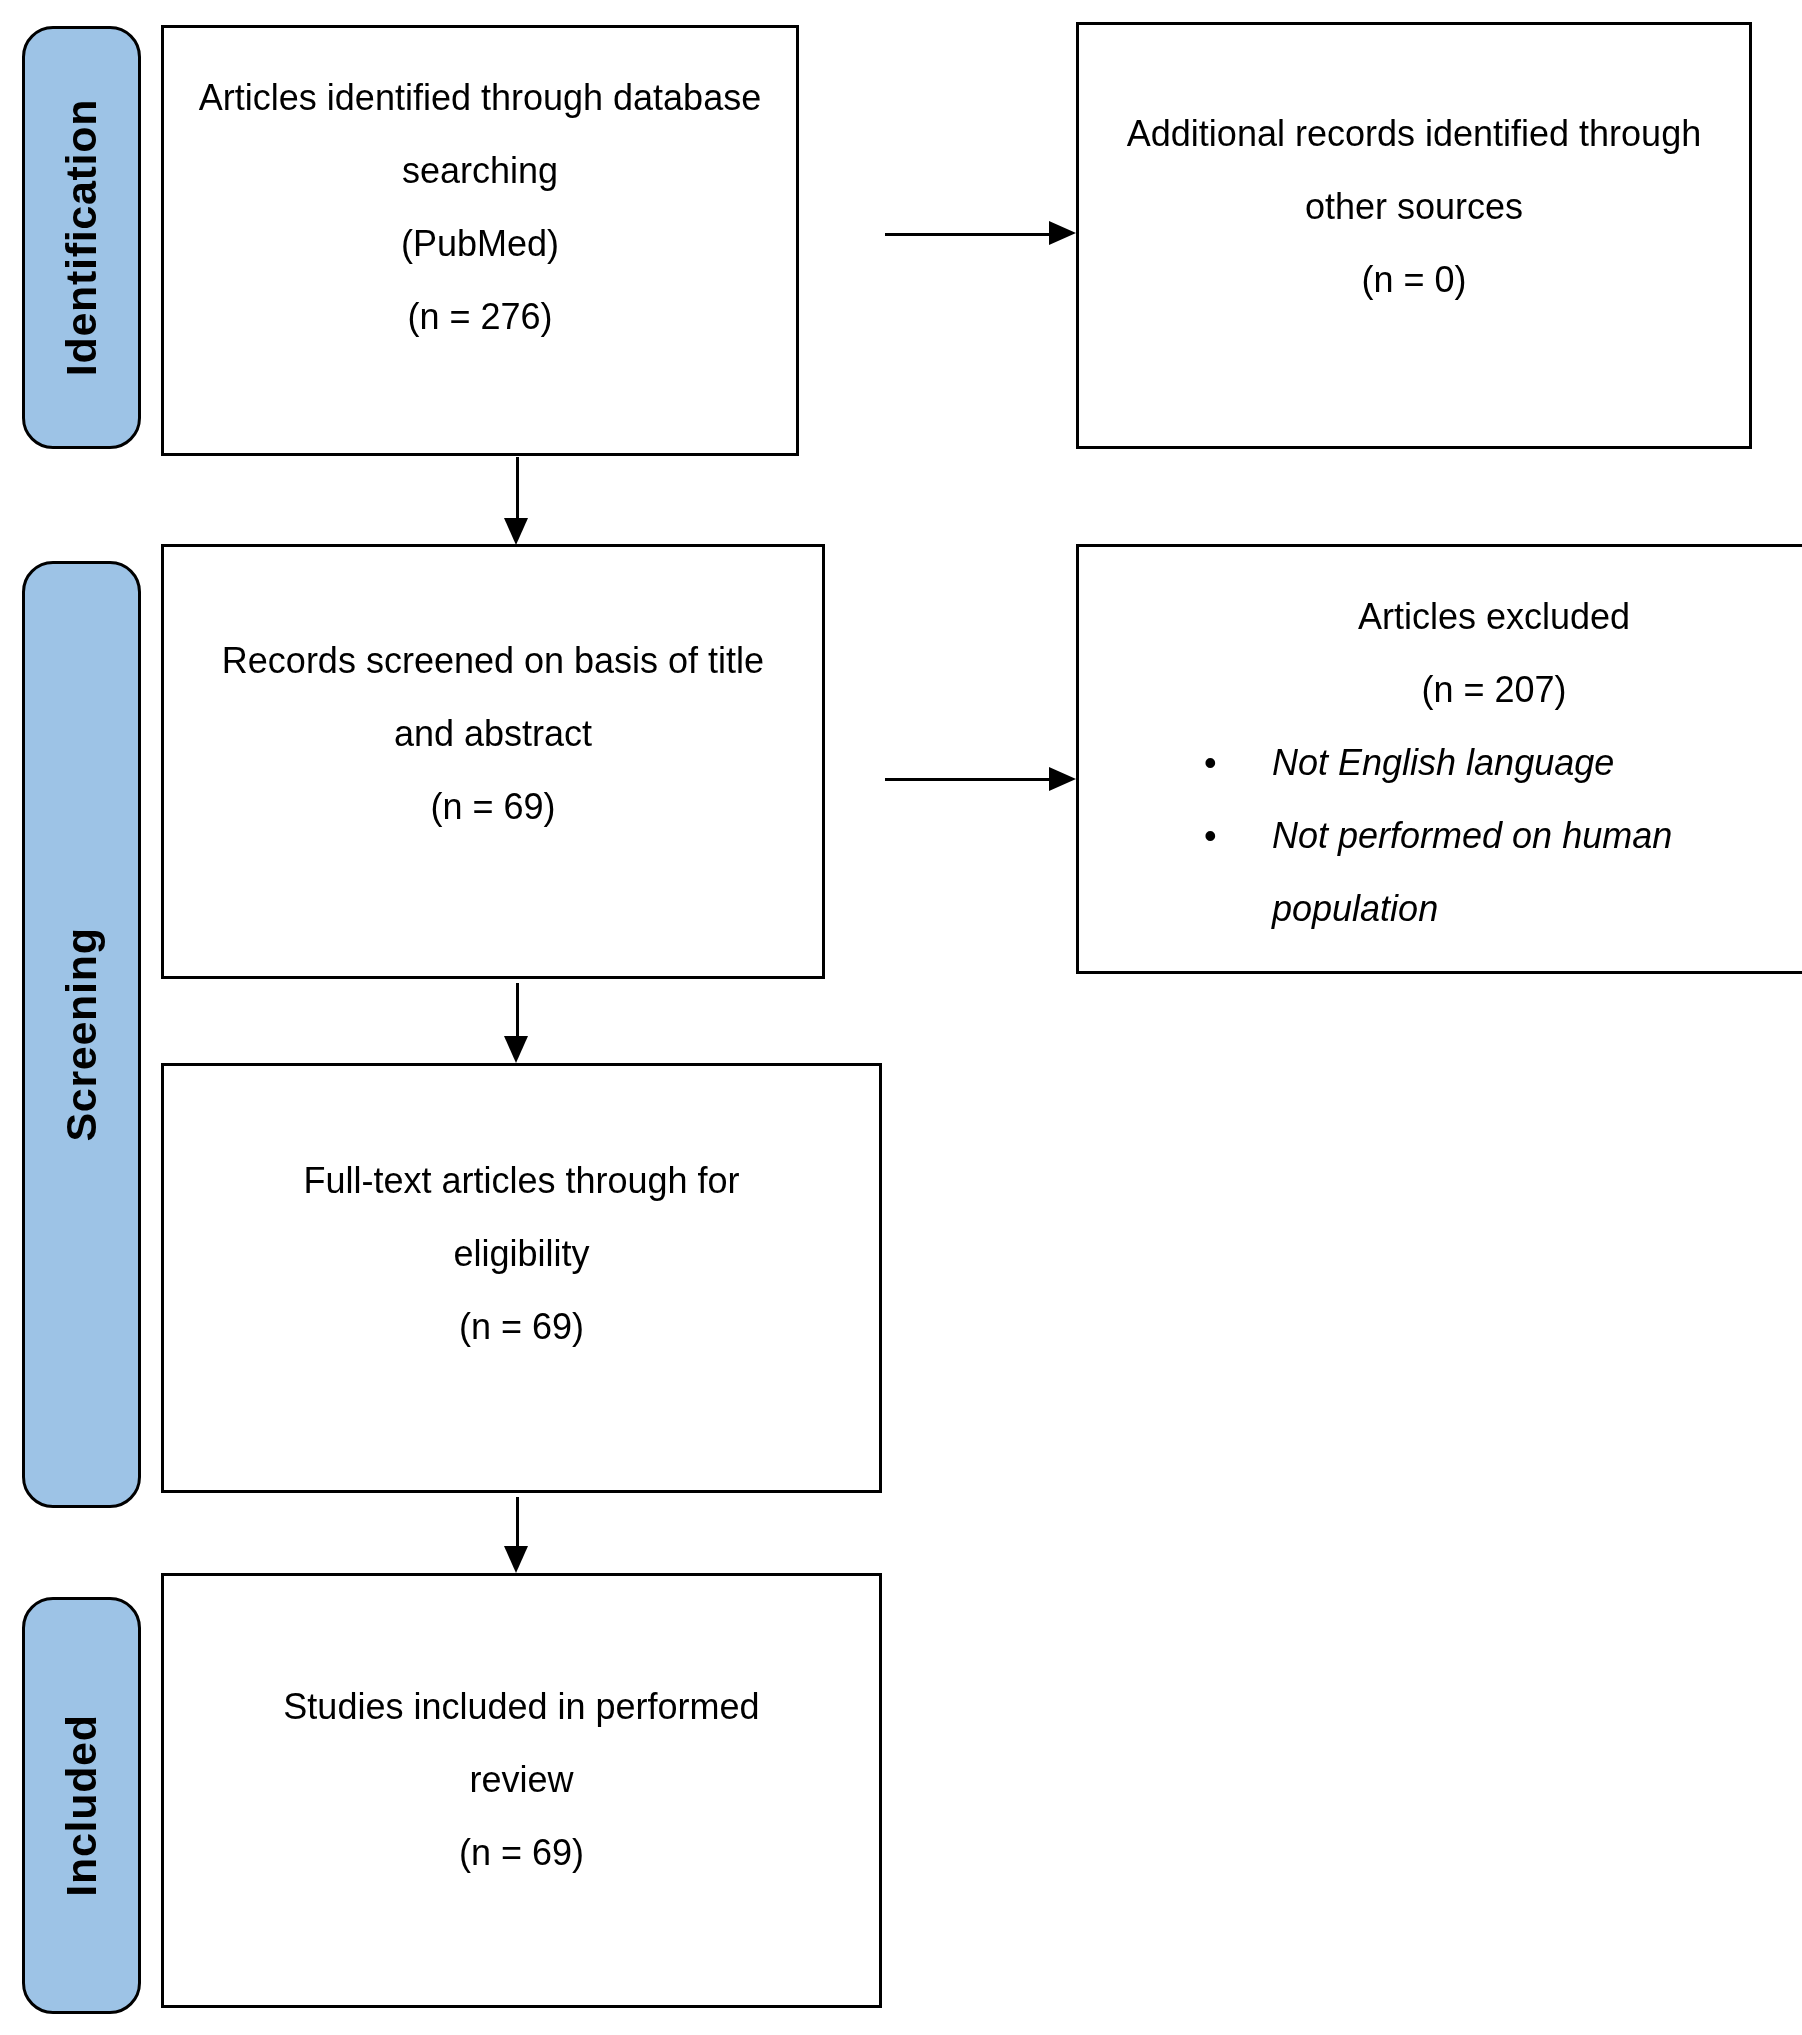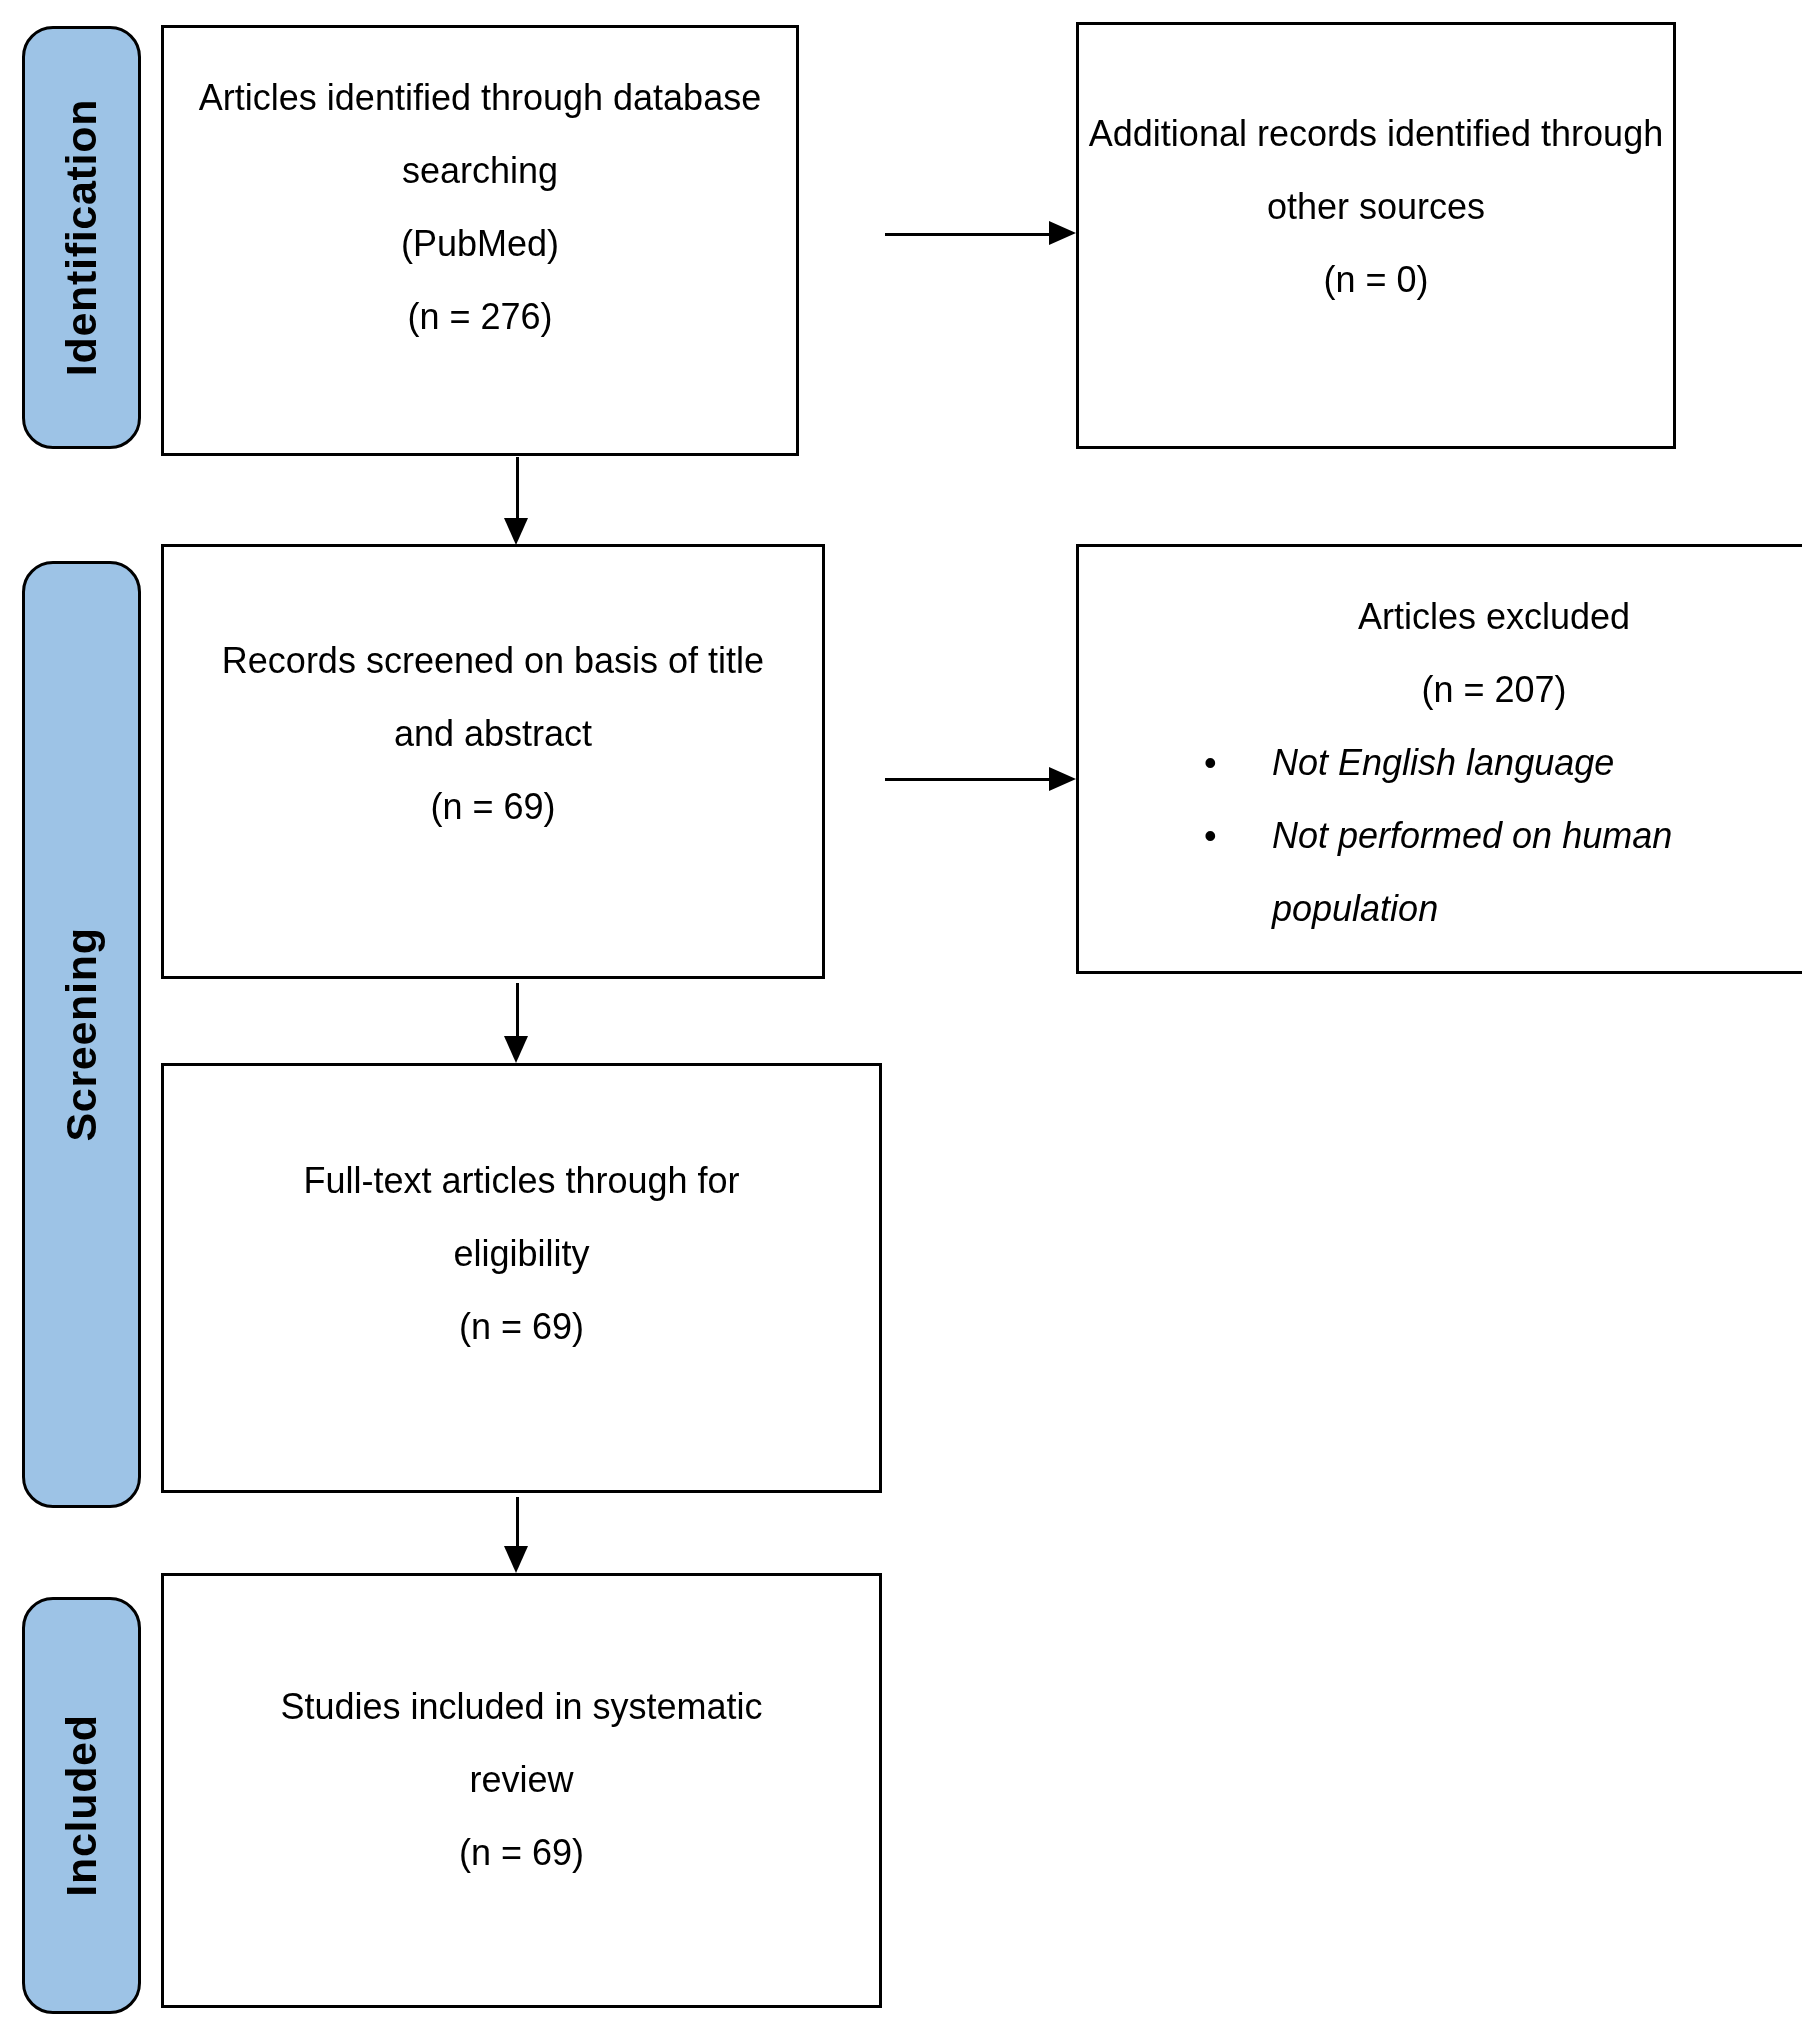--- a/index.html
+++ b/index.html
@@ -87,21 +87,21 @@
     <span class="stage-text">Included</span>
   </div>
 
   <div class="box" style="left:161px;top:24.5px;width:638px;height:431px;padding-top:33px;">
     <div class="line">Articles identified through database</div>
     <div class="line">searching</div>
     <div class="line">(PubMed)</div>
     <div class="line">(n = 276)</div>
   </div>
 
-  <div class="box" style="left:1076px;top:22px;width:600px;height:427px;padding-top:72px;">
+  <div class="box" style="left:1076px;top:22px;width:676px;height:427px;padding-top:72px;">
     <div class="line">Additional records identified through</div>
     <div class="line">other sources</div>
     <div class="line">(n = 0)</div>
   </div>
 
   <div class="box" style="left:161px;top:544px;width:664px;height:435px;padding-top:77px;">
     <div class="line">Records screened on basis of title</div>
     <div class="line">and abstract</div>
     <div class="line">(n = 69)</div>
   </div>
@@ -119,21 +119,21 @@
     </div>
   </div>
 
   <div class="box" style="left:161px;top:1063px;width:721px;height:430px;padding-top:78px;">
     <div class="line">Full-text articles through for</div>
     <div class="line">eligibility</div>
     <div class="line">(n = 69)</div>
   </div>
 
   <div class="box" style="left:161px;top:1573px;width:721px;height:435px;padding-top:94px;">
-    <div class="line">Studies included in systematic</div>
+    <div class="line">Studies included in performed</div>
     <div class="line">review</div>
     <div class="line">(n = 69)</div>
   </div>
 
   <div>
     <div class="hline" style="left:885px;top:233px;width:167px;"></div>
     <div class="head-right" style="left:1049px;top:221px;"></div>
   </div>
 
   <div>

